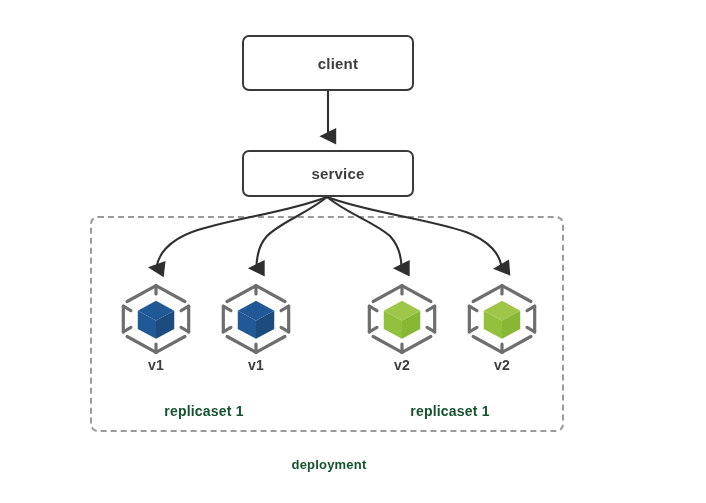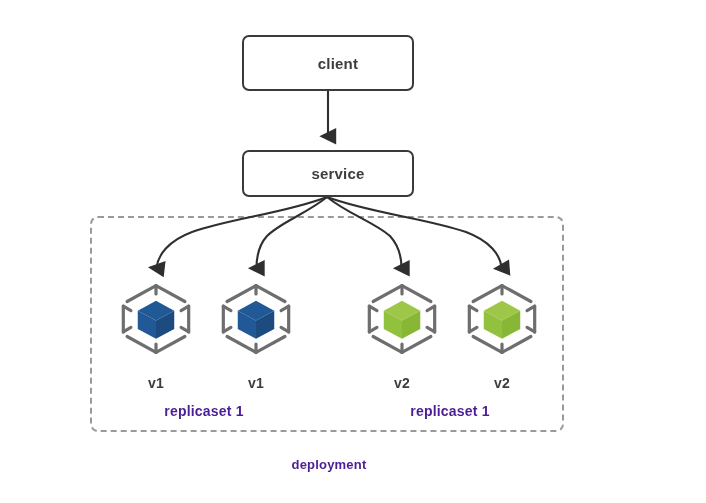--- a/index.html
+++ b/index.html
@@ -65,29 +65,29 @@
   .pod-icon {
     width: 76px;
     height: 76px;
     margin: 0 auto;
     display: block;
   }
   .pod-label {
     font-size: 14px;
     font-weight: bold;
     color: #3d3d3d;
-    margin-top: 18px;
+    margin-top: 0;
     letter-spacing: 0.3px;
   }
 
   .group-label {
     position: absolute;
     font-size: 14px;
     font-weight: bold;
-    color: #4c1d95;
+    color: #14532d;
     text-align: center;
     letter-spacing: 0.2px;
   }
   #replicaset-1-label { left: 134px; top: 403px; width: 140px; }
   #replicaset-2-label { left: 380px; top: 403px; width: 140px; }
   #deployment-label {
     left: 254px; top: 457px; width: 150px;
     font-size: 13px;
   }
 </style>

